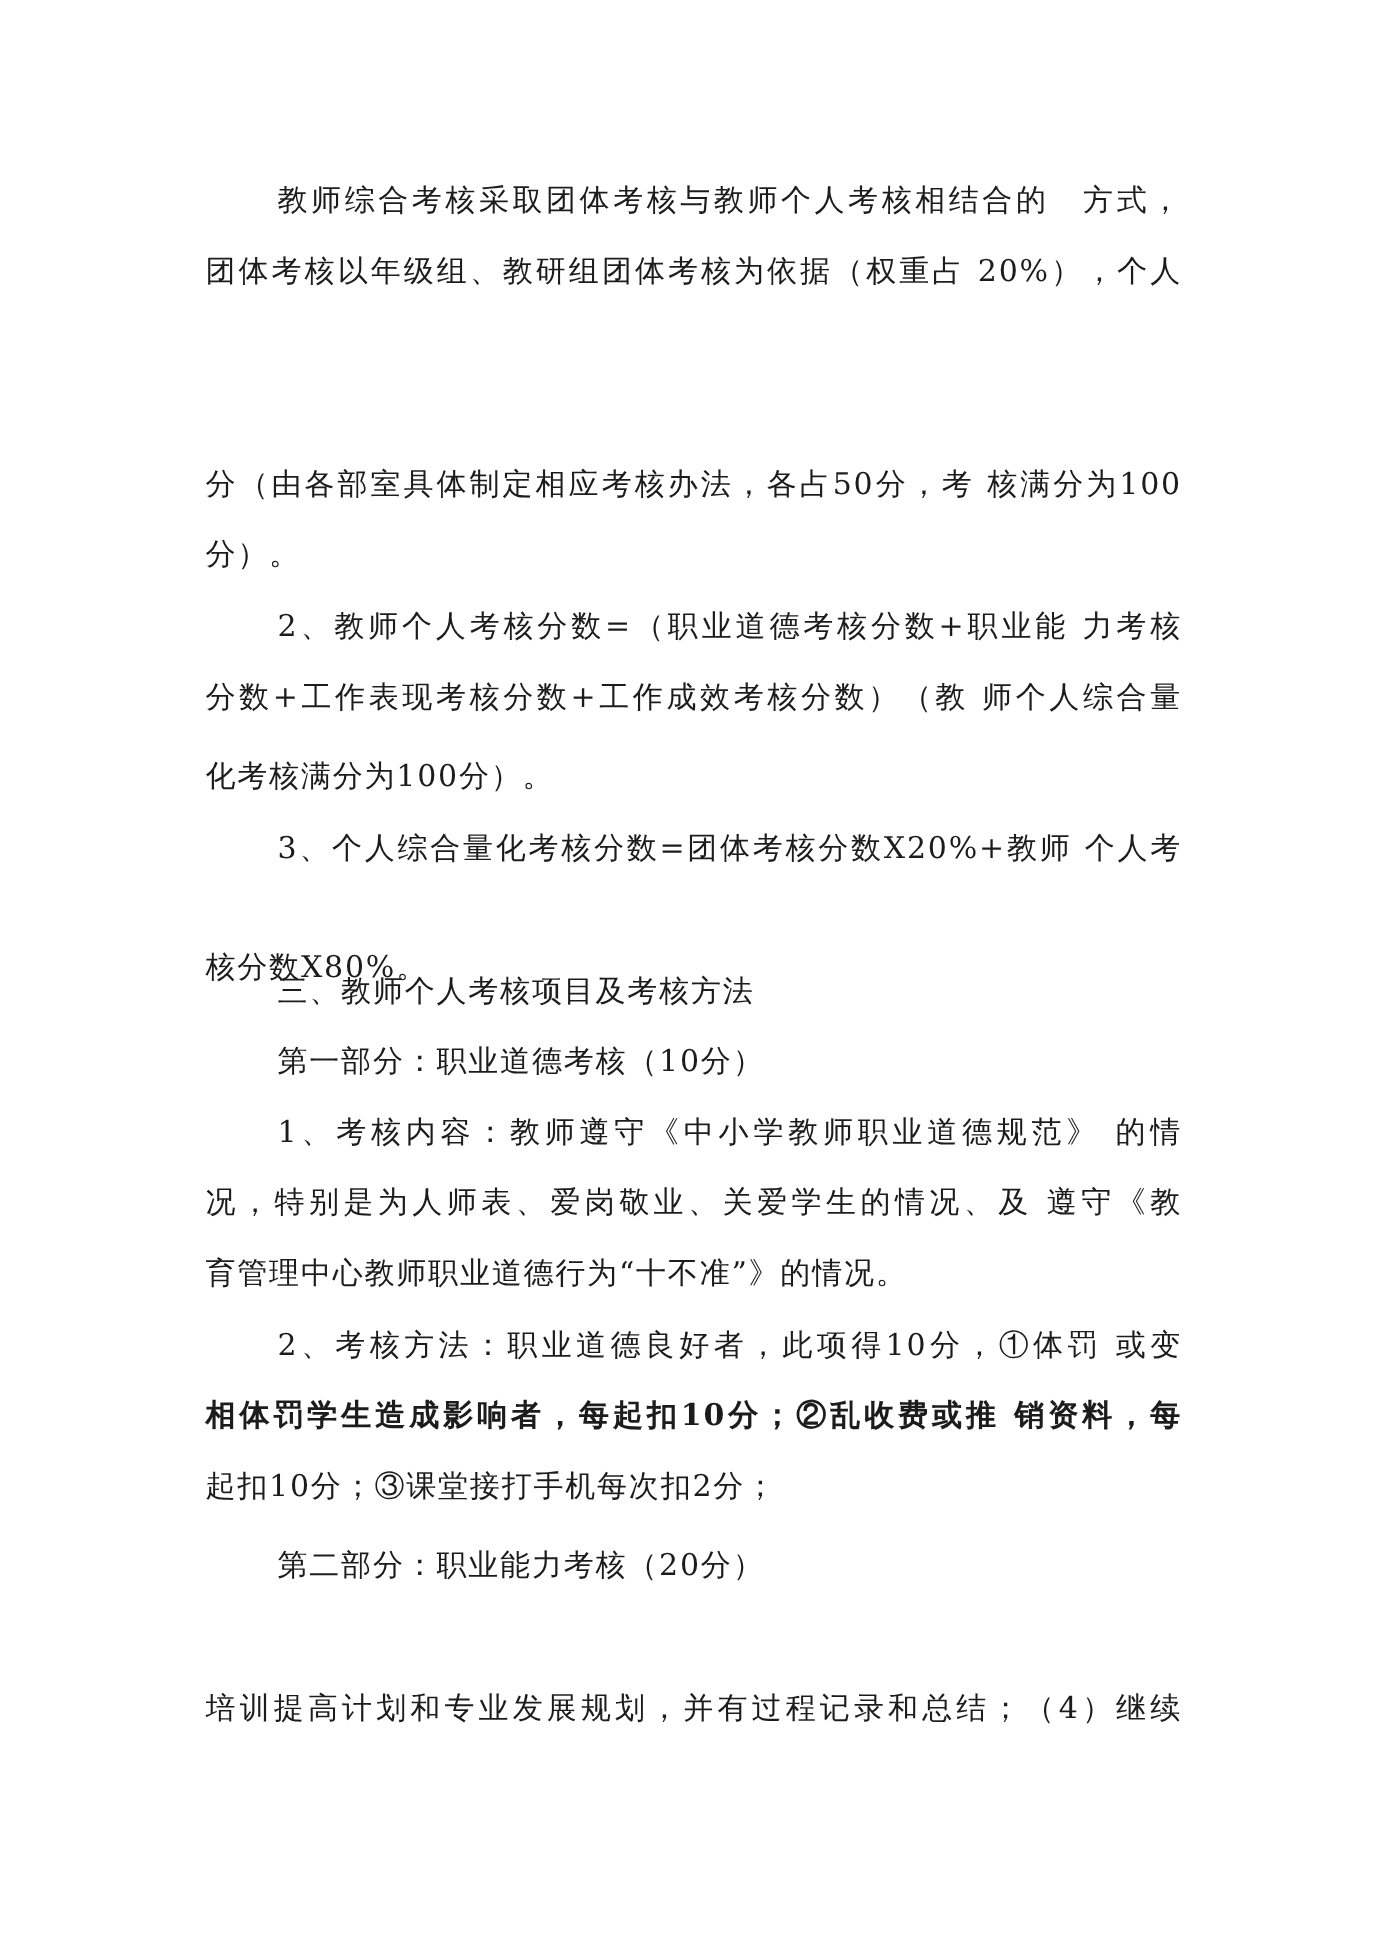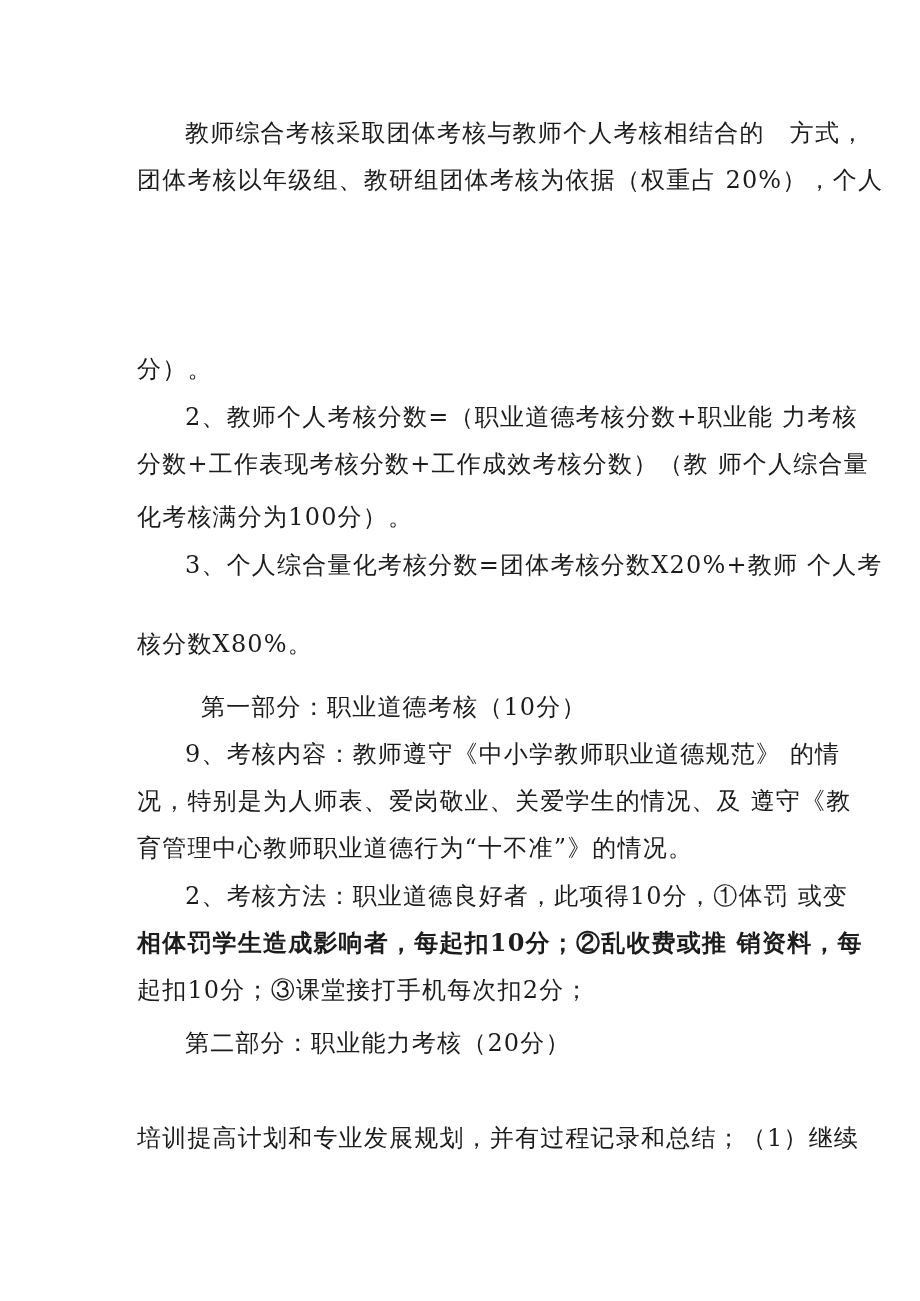--- a/index.html
+++ b/index.html
@@ -22,49 +22,51 @@
       width: 920px;
       height: 1301px;
       background: #ffffff;
     }
     .line {
       position: absolute;
       left: 137px;
       width: 651px;
       height: 30px;
       line-height: 30px;
-      font-size: 24px;
+      font-size: 20px;
       white-space: nowrap;
       letter-spacing: 1.2px;
       text-align: justify;
       text-align-last: justify;
       overflow: visible;
     }
     .line.indent {
       left: 185px;
       width: 603px;
     }
     .line.last {
       text-align-last: left;
     }
   </style>
 </head>
 <body style="color: rgb(28, 28, 28); background: rgb(255, 255, 255);">
 
 <div class="page">
   <div class="line indent" style="top: 118px;">教师综合考核采取团体考核与教师个人考核相结合的　方式，</div>
   <div class="line" style="top: 165px;">团体考核以年级组、教研组团体考核为依据（权重占 20%），个人</div>
+  <div class="line" style="top: 307px;">分（由各部室具体制定相应考核办法，各占50分，考 核满分为100</div>
   <div class="line last" style="top: 354px;">分）。</div>
   <div class="line indent" style="top: 402px;">2、教师个人考核分数=（职业道德考核分数+职业能 力考核</div>
   <div class="line" style="top: 449px;">分数+工作表现考核分数+工作成效考核分数）（教 师个人综合量</div>
   <div class="line last" style="top: 502px;">化考核满分为100分）。</div>
   <div class="line indent" style="top: 550px;">3、个人综合量化考核分数=团体考核分数X20%+教师 个人考</div>
   <div class="line last" style="top: 597px; margin-top: 32px;">核分数X80%。</div>
-  <div class="line indent last" style="top: 692px; margin-left: 16px;">第一部分：职业道德考核（10分）</div>
-  <div class="line indent" style="top: 739px;">9、考核内容：教师遵守《中小学教师职业道德规范》 的情</div>
+  <div class="line indent last" style="top: 645px;">三、教师个人考核项目及考核方法</div>
+  <div class="line indent last" style="top: 692px;">第一部分：职业道德考核（10分）</div>
+  <div class="line indent" style="top: 739px;">1、考核内容：教师遵守《中小学教师职业道德规范》 的情</div>
   <div class="line last" style="top: 833px;">育管理中心教师职业道德行为“十不准”》的情况。</div>
   <div class="line" style="top: 786px;">况，特别是为人师表、爱岗敬业、关爱学生的情况、及 遵守《教</div>
   <div class="line indent" style="top: 881px;">2、考核方法：职业道德良好者，此项得10分，①体罚 或变</div>
   <div class="line" style="top: 928px; font-weight: bold;">相体罚学生造成影响者，每起扣10分；②乱收费或推 销资料，每</div>
   <div class="line last" style="top: 975px;">起扣10分；③课堂接打手机每次扣2分；</div>
   <div class="line indent last" style="top: 1028px;">第二部分：职业能力考核（20分）</div>
-  <div class="line" style="top: 1123px;">培训提高计划和专业发展规划，并有过程记录和总结；（1）继续</div>
+  <div class="line" style="top: 1123px;">培训提高计划和专业发展规划，并有过程记录和总结；（4）继续</div>
 </div>
 
 </body></html>

